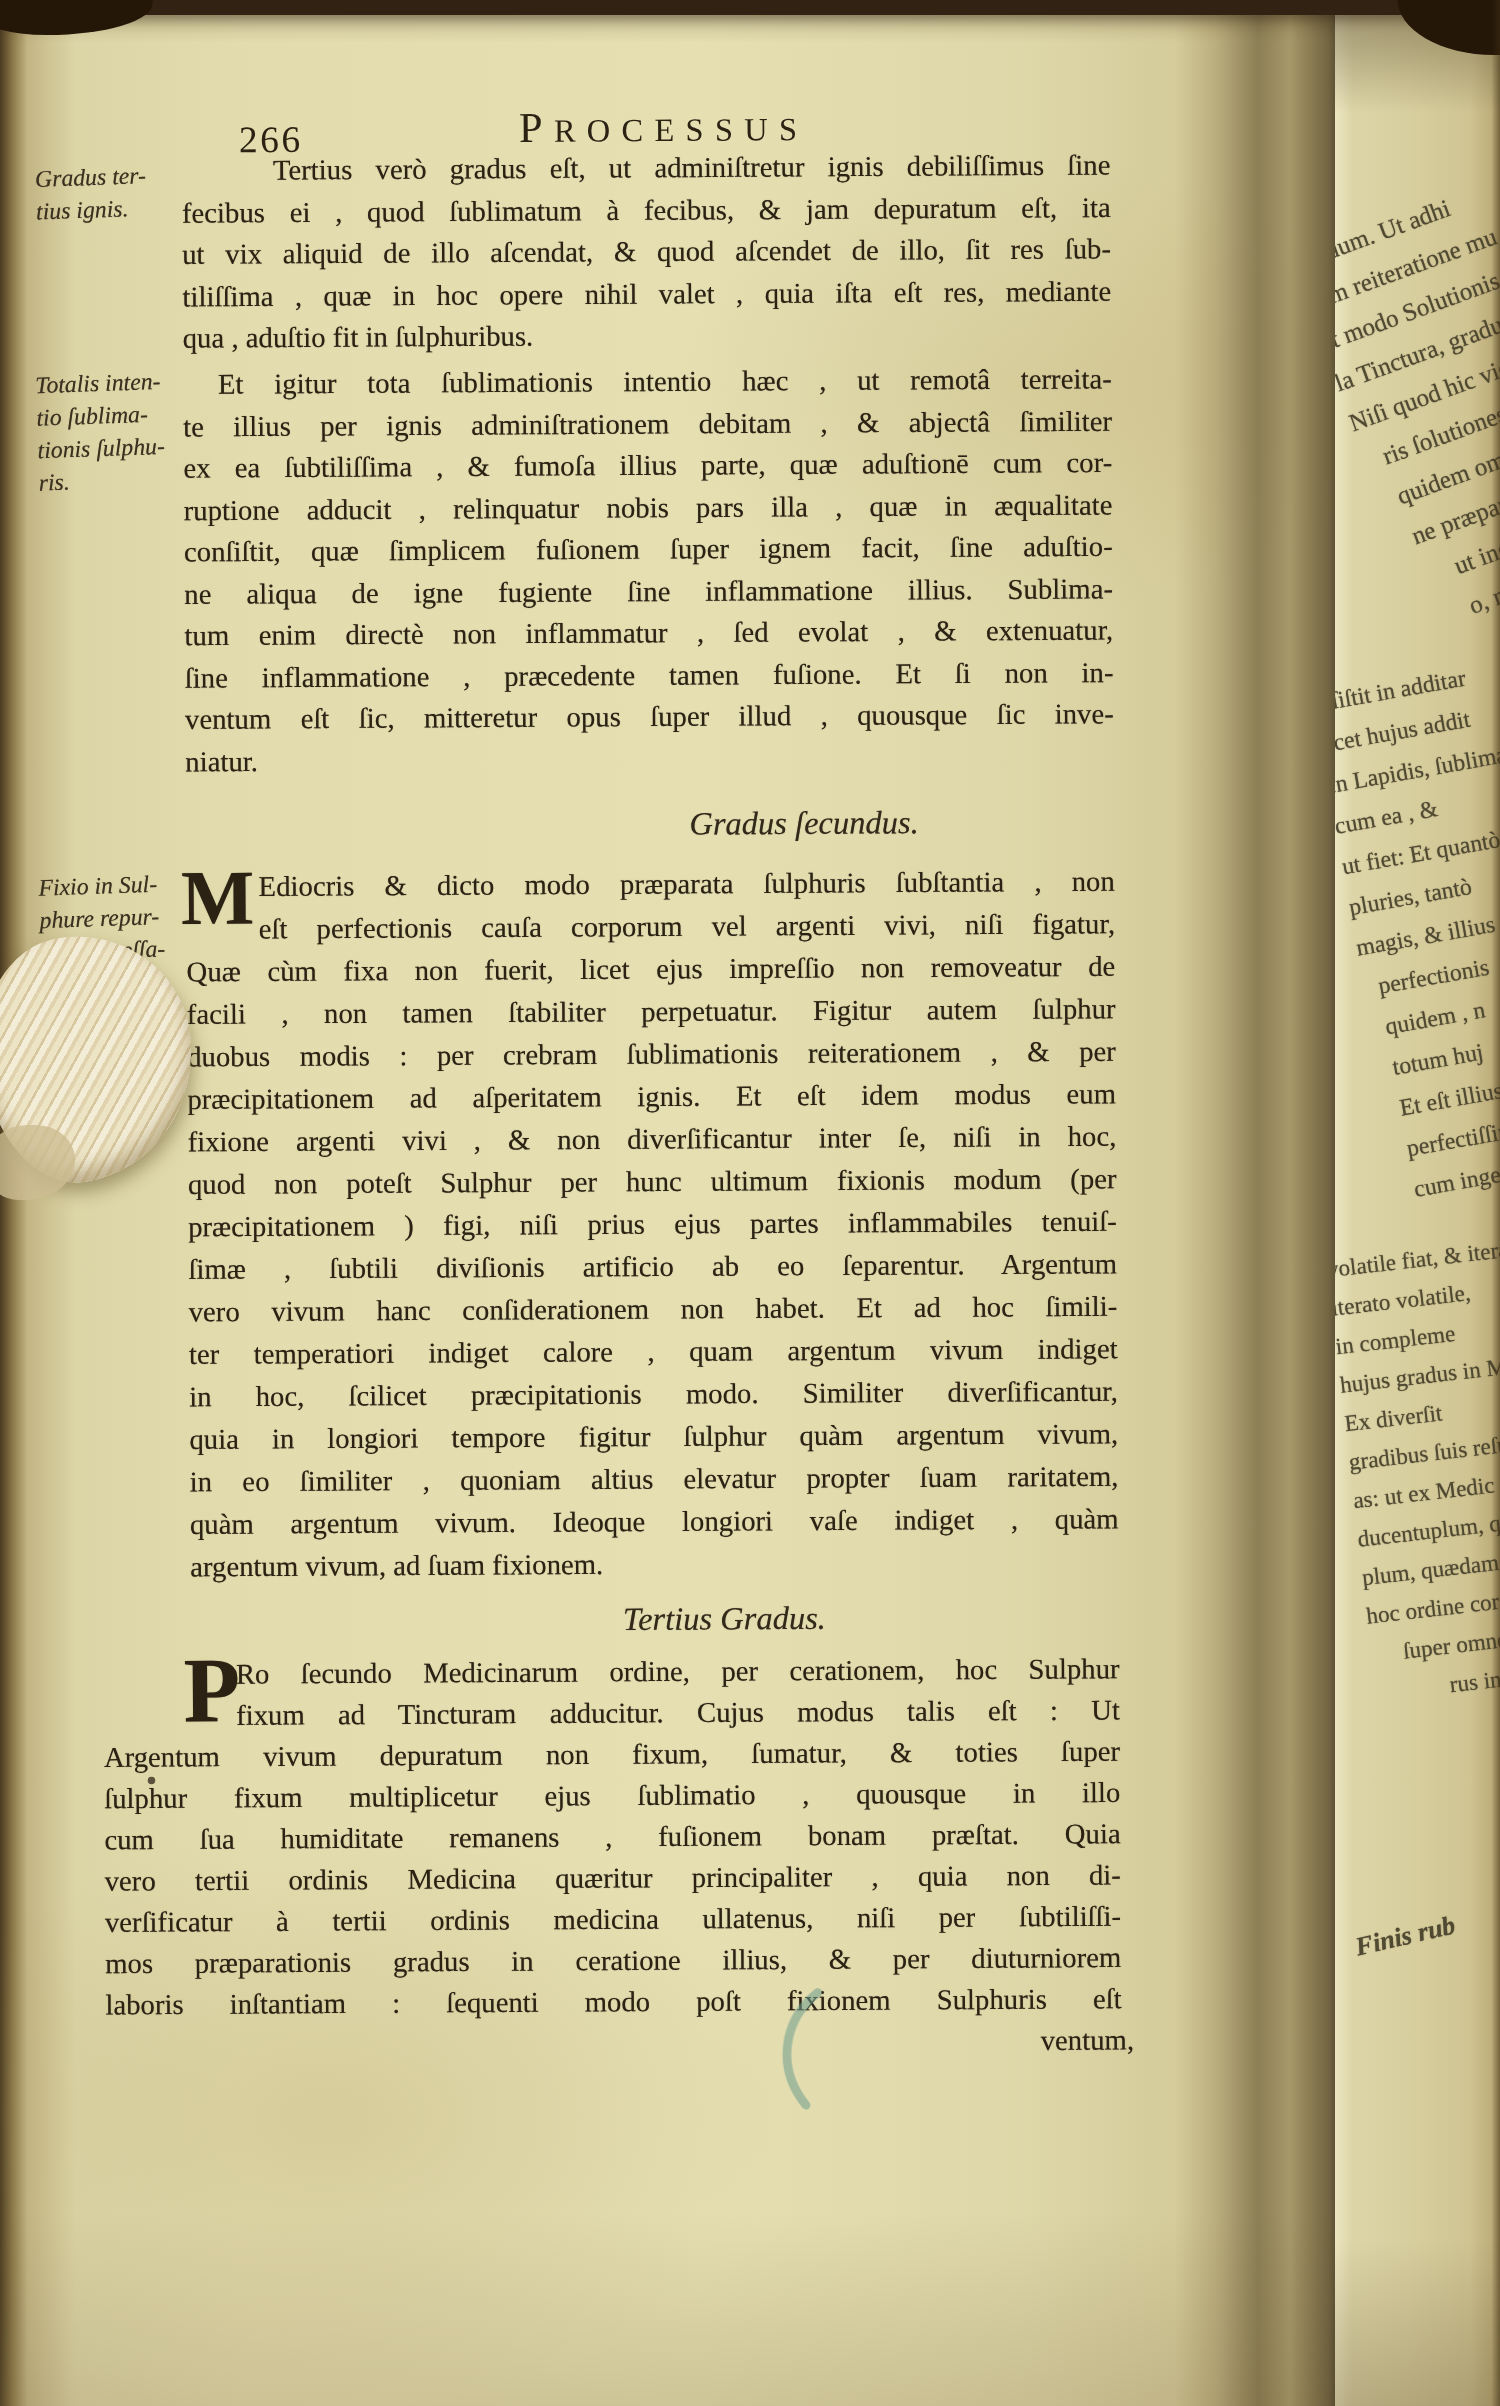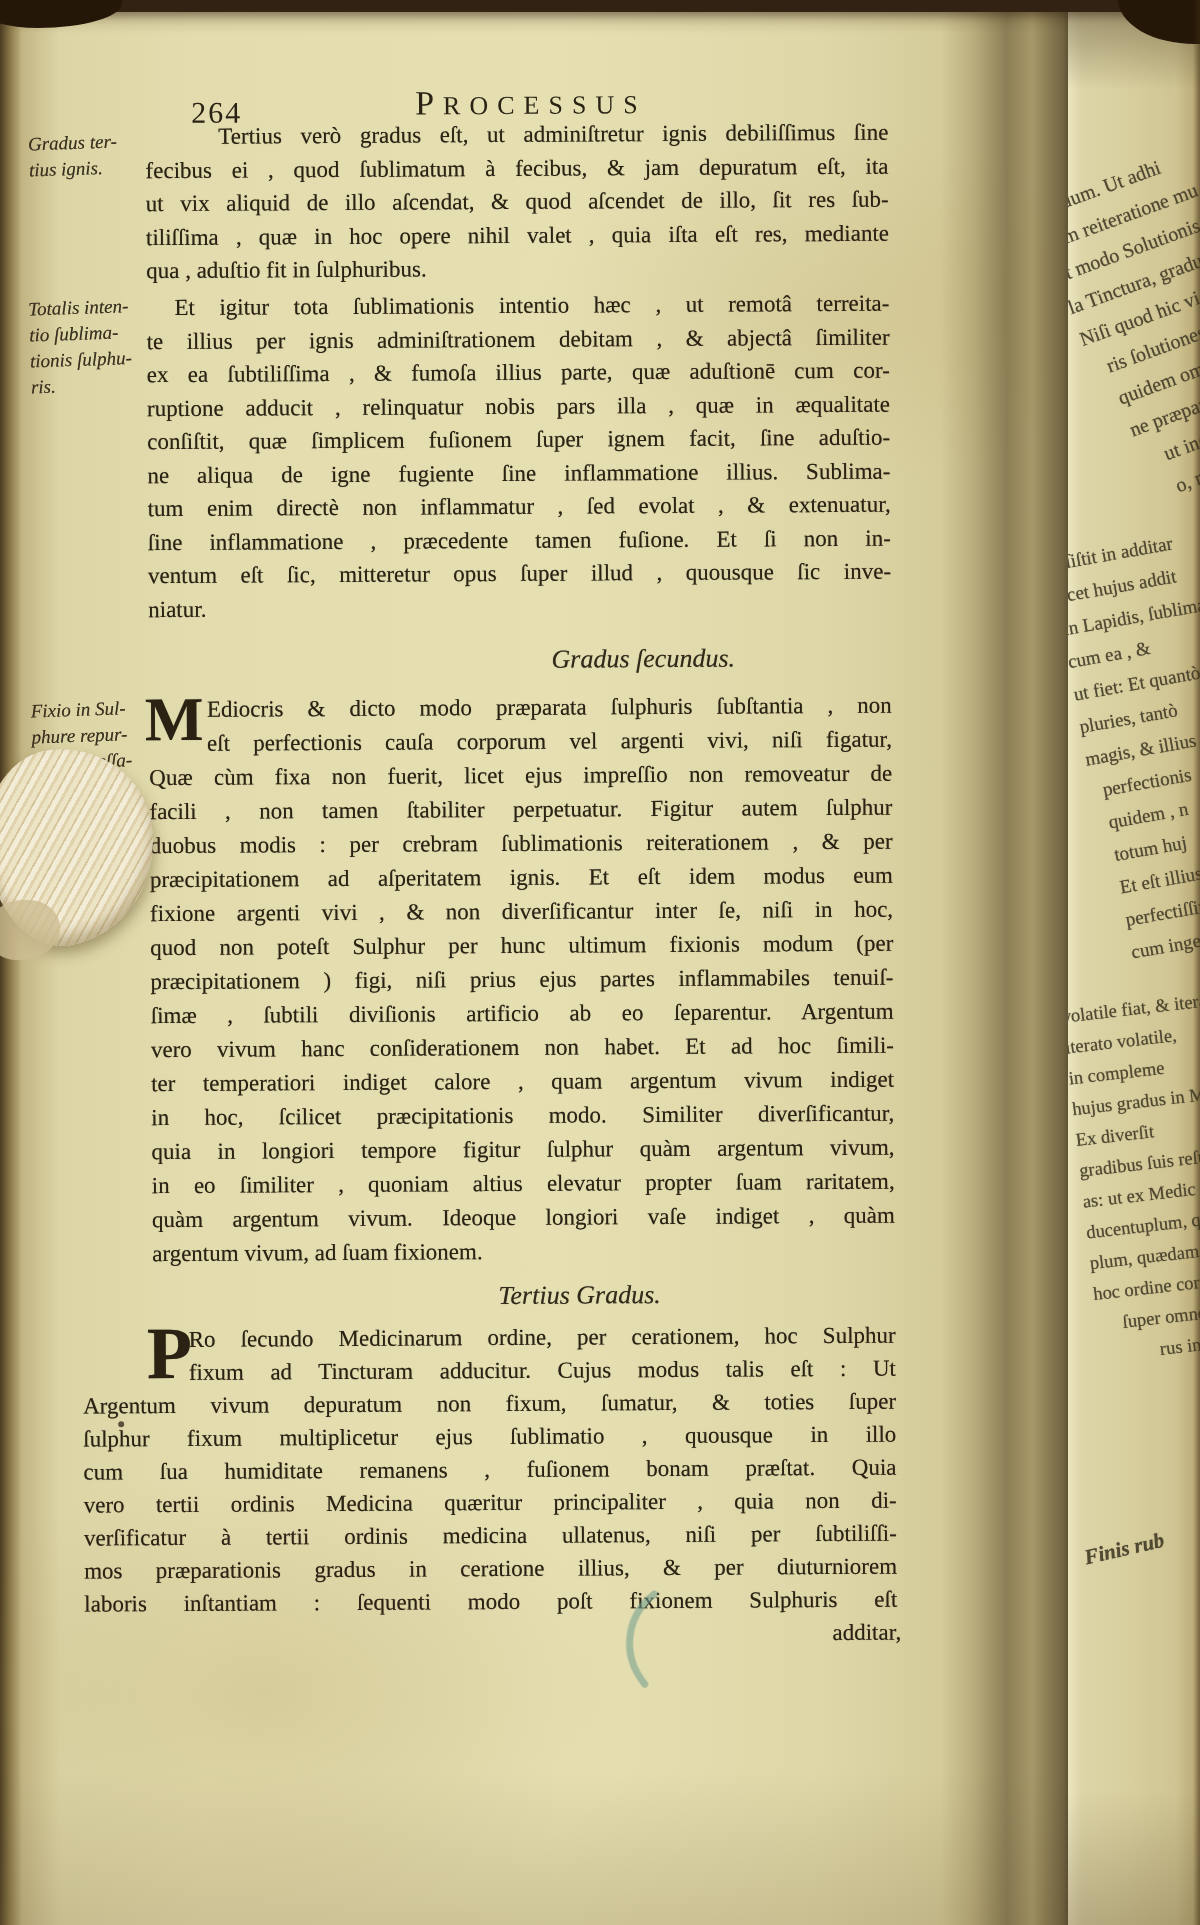--- a/index.html
+++ b/index.html
@@ -107,21 +107,21 @@
 </head>
 <body>
 
 <div class="photo">
 
   <div class="page-main"></div>
 
   <div class="sheet-content">
 
     <div class="running-head">
-      <span class="pagenum">264</span>
+      <span class="pagenum">266</span>
       <span class="head-title">PROCESSUS</span>
     </div>
 
     <div class="note note1">
         <div class="tline">Gradus ter-</div>
         <div class="tline last">tius ignis.</div>
       </div>
     <div class="note note2">
         <div class="tline">Totalis inten-</div>
         <div class="tline">tio ſublima-</div>
@@ -190,21 +190,21 @@
           <div class="tline">Argentum vivum depuratum non fixum, ſumatur, &amp; toties ſuper</div>
           <div class="tline">ſulphur fixum multiplicetur ejus ſublimatio , quousque in illo</div>
           <div class="tline">cum ſua humiditate remanens , fuſionem bonam præſtat.  Quia</div>
           <div class="tline">vero tertii ordinis Medicina quæritur principaliter , quia non di-</div>
           <div class="tline">verſificatur à tertii ordinis medicina ullatenus, niſi per ſubtiliſſi-</div>
           <div class="tline">mos præparationis gradus in ceratione illius, &amp; per diuturniorem</div>
           <div class="tline last">laboris inſtantiam : ſequenti modo poſt fixionem Sulphuris eſt</div>
         </div>
     </div>
 
-    <div class="catchword">additar,</div>
+    <div class="catchword">ventum,</div>
 
     <div class="speck"></div>
     <svg class="ink-mark" width="80" height="110" viewBox="0 0 80 110">
       <path d="M 50 10 C 22 32, 16 70, 40 100" stroke="#6f9e8e" stroke-width="7" fill="none" stroke-linecap="round"></path>
     </svg>
   </div>
 
   <div class="damage"></div>
   <div class="damage2"></div>
 

